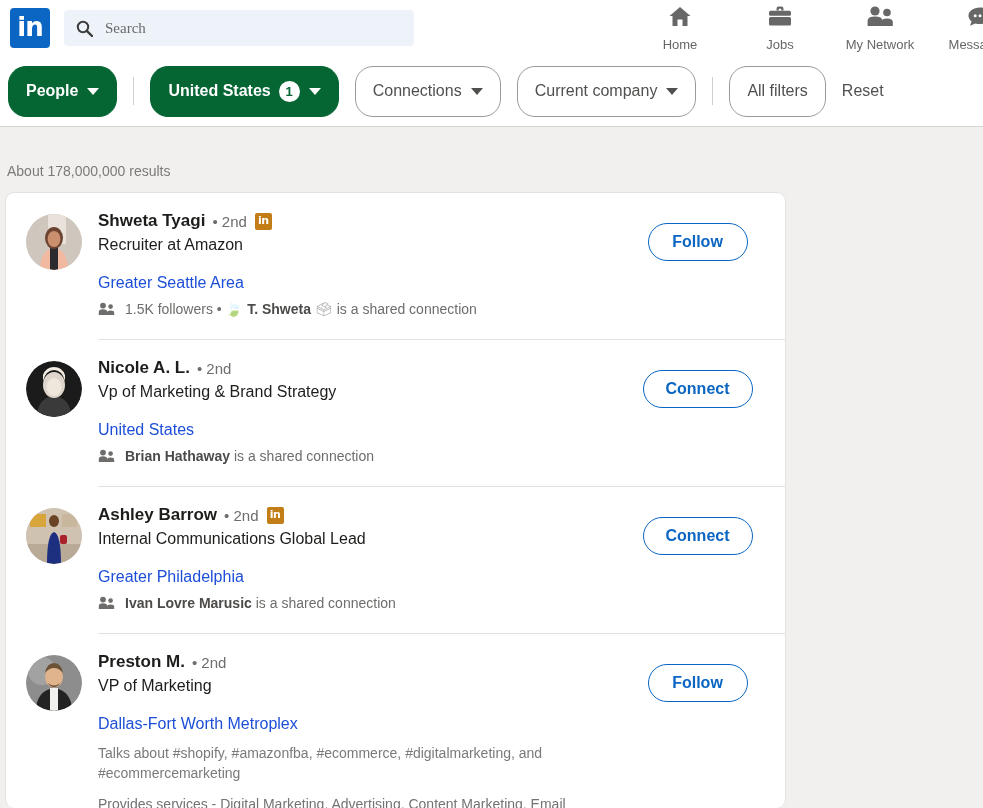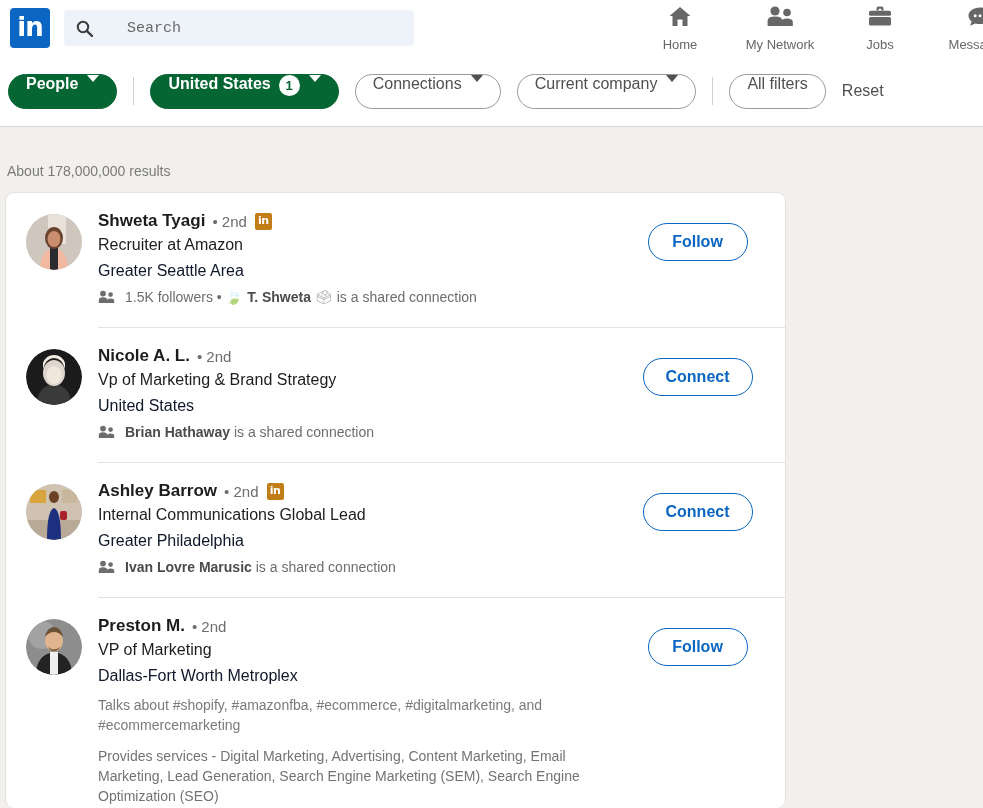--- a/index.html
+++ b/index.html
@@ -26,22 +26,22 @@
     font-family: "DejaVu Sans", sans-serif;
   }
   .searchbox {
     margin-left: 14px; width: 350px; height: 36px;
     background: #edf3f8; border-radius: 4px;
     display: flex; align-items: center; padding: 0 12px;
   }
   .searchbox .mag { flex: none; margin-right: 12px; display:flex; }
   .search-input {
     border: none; outline: none; background: transparent;
-    font-family: Liberation Mono, monospace;
-    font-size: 15px; color: #5f5f5f; width: 100%; margin-left: 22px;
+    font-family: Liberation Serif, serif;
+    font-size: 15px; color: #5f5f5f; width: 100%;
   }
   .search-input::placeholder { color: #6a6a6a; }
 
   .navitems {
     position: absolute; left: 630px; top: 0; height: 56px;
     display: flex; align-items: flex-start;
   }
   .navitem {
     width: 100px; height: 56px;
     display: flex; flex-direction: column;
@@ -54,22 +54,22 @@
 
   
   .filterbar {
     position: absolute; top: 56px; left: 0; width: 983px; height: 71px;
     background: #ffffff;
     display: flex; align-items: center;
     padding-left: 8px;
     border-bottom: 1px solid #d9d6d2;
   }
   .pill {
-    height: 35px; border-radius: 18px;
-    display: inline-flex; align-items: flex-start;
+    height: 51px; border-radius: 18px;
+    display: inline-flex; align-items: center;
     padding: 0 17px; margin-right: 16px;
     font-size: 16px; white-space: nowrap;
     border: 1px solid #9a9a9a; background: #ffffff; color: #50504f;
   }
   .pill.active {
     background: #056633; border-color: #056633; color: #ffffff;
     font-weight: bold;
   }
   .pill .caret {
     margin-left: 9px; width: 0; height: 0;
@@ -116,21 +116,21 @@
   .degree { font-size: 15px; color: #6e6d6b; margin-left: 7px; }
   .prem-badge {
     margin-left: 8px; width: 17px; height: 17px;
     background: #c37d16; border-radius: 2px;
     display: inline-flex; align-items: center; justify-content: center;
     color: #ffffff; font-size: 11px; font-weight: bold;
     letter-spacing: -0.5px; line-height: 1;
     font-family: "DejaVu Sans", sans-serif; padding-bottom: 1px;
   }
   .headline { font-size: 16px; color: #1d1d1b; margin-top: 5px; }
-  .location { font-size: 16px; color: #0f172a; margin-top: 8px; }
+  .location { font-size: 16px; color: #1d4ed8; margin-top: 20px; }
   .shared { display: flex; align-items: center; margin-top: 9px; font-size: 14px; color: #6e6d6b; }
   .shared .ppl-ico { flex: none; margin-right: 10px; display: flex; }
   .shared b { color: #4c4b49; font-weight: bold; }
   .mini-glyph { display: inline-block; margin: 0 4px; opacity: .6; }
   .extra-line { font-size: 14px; color: #7b7a78; margin-top: 10px; line-height: 1.45; }
   .extra-line.dark { color: #737373; }
 
   .action-col { width: 175px; flex: none; padding-top: 12px; }
   .act-wrap { position: relative; display: flex; justify-content: center; }
   .act-btn {
@@ -166,43 +166,43 @@
 
     <div class="navitems">
 
       <div class="navitem">
         <span class="glyph">
           <svg width="24" height="23" viewBox="0 0 24 23">
             <path d="M12 2 L22.5 11 L19.5 11 L19.5 21 L14.5 21 L14.5 14.5 L9.5 14.5 L9.5 21 L4.5 21 L4.5 11 L1.5 11 Z" fill="#676767"></path>
           </svg>
         </span>
         <span class="nlabel">Home</span>
+      </div>
+
+      <div class="navitem">
+        <span class="glyph">
+          <svg width="26" height="23" viewBox="0 0 26 23">
+            <path d="M9.5 3.5 Q9.5 1.5 11.5 1.5 L14.5 1.5 Q16.5 1.5 16.5 3.5 L16.5 5.5 L14.2 5.5 L14.2 3.8 L11.8 3.8 L11.8 5.5 L9.5 5.5 Z" fill="#676767"></path>
+            <rect x="2" y="5.8" width="22" height="5" rx="1.6" fill="#676767"></rect>
+            <rect x="2" y="12" width="22" height="8.5" rx="1.6" fill="#676767"></rect>
+          </svg>
+        </span>
+        <span class="nlabel">Jobs</span>
       </div>
 
       <div class="navitem">
         <span class="glyph">
           <svg width="28" height="23" viewBox="0 0 28 23">
             <circle cx="9" cy="6" r="4.6" fill="#676767"></circle>
             <path d="M1.6 21 L1.6 16 Q1.6 11.6 9 11.6 Q16.4 11.6 16.4 16 L16.4 21 Z" fill="#676767"></path>
             <circle cx="21" cy="7.5" r="3.8" fill="#676767"></circle>
             <path d="M15.2 21 L15.2 17 Q15.2 13.4 21 13.4 Q26.8 13.4 26.8 17 L26.8 21 Z" fill="#676767"></path>
           </svg>
         </span>
         <span class="nlabel">My Network</span>
-      </div>
-
-      <div class="navitem">
-        <span class="glyph">
-          <svg width="26" height="23" viewBox="0 0 26 23">
-            <path d="M9.5 3.5 Q9.5 1.5 11.5 1.5 L14.5 1.5 Q16.5 1.5 16.5 3.5 L16.5 5.5 L14.2 5.5 L14.2 3.8 L11.8 3.8 L11.8 5.5 L9.5 5.5 Z" fill="#676767"></path>
-            <rect x="2" y="5.8" width="22" height="5" rx="1.6" fill="#676767"></rect>
-            <rect x="2" y="12" width="22" height="8.5" rx="1.6" fill="#676767"></rect>
-          </svg>
-        </span>
-        <span class="nlabel">Jobs</span>
       </div>
 
       <div class="navitem">
         <span class="glyph">
           <svg width="26" height="23" viewBox="0 0 26 23">
             <path d="M13 2.5 C19.8 2.5 24.5 6.2 24.5 10.8 C24.5 15.4 19.8 19 13 19 C11.3 19 9.8 18.8 8.4 18.4 L3 20.8 L4.6 16.4 C2.6 14.9 1.5 13 1.5 10.8 C1.5 6.2 6.2 2.5 13 2.5 Z" fill="#676767"></path>
             <circle cx="8.2" cy="10.7" r="1.5" fill="#ffffff"></circle>
             <circle cx="13" cy="10.7" r="1.5" fill="#ffffff"></circle>
             <circle cx="17.8" cy="10.7" r="1.5" fill="#ffffff"></circle>
           </svg>

